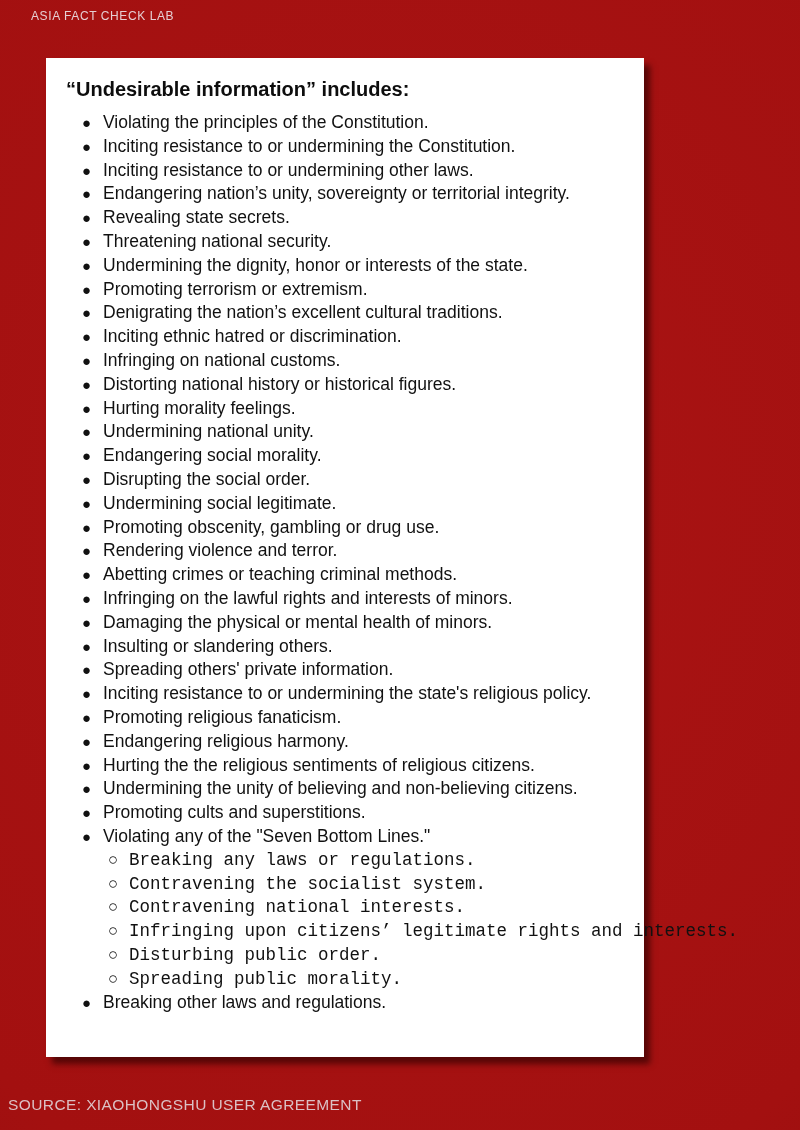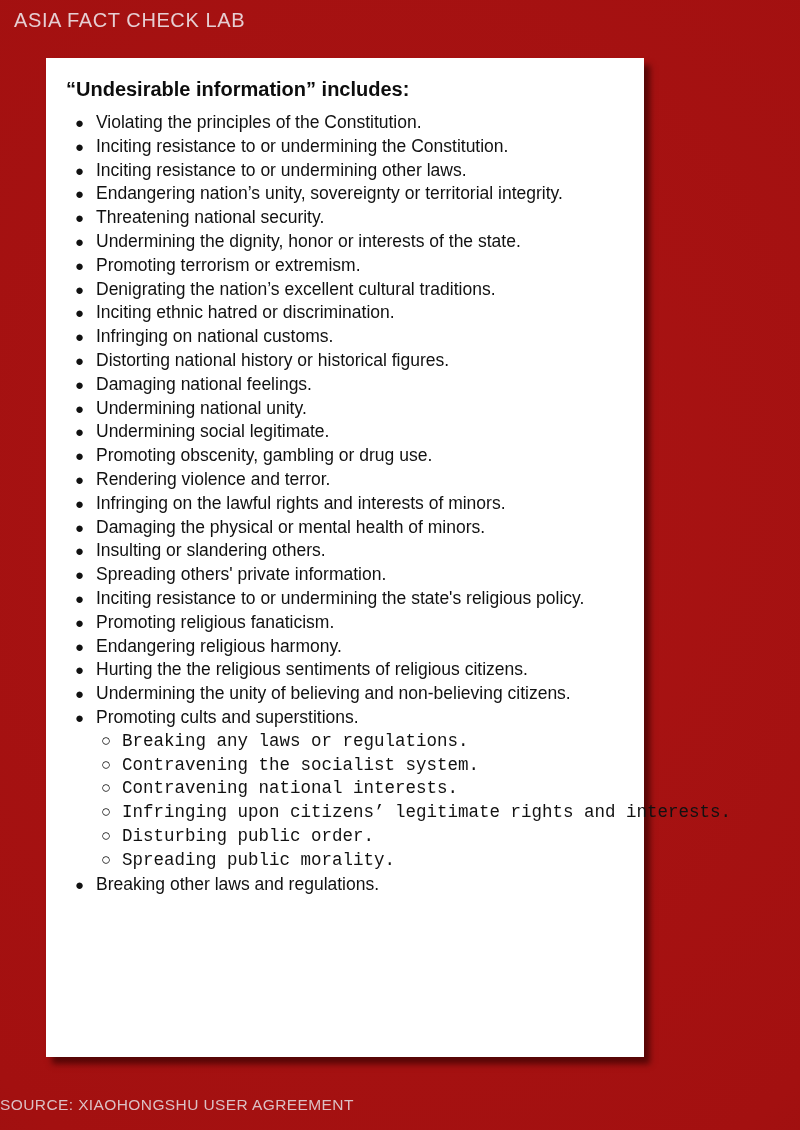--- a/index.html
+++ b/index.html
@@ -6,86 +6,91 @@
   body {
     width: 800px; height: 1130px;
     position: relative;
     overflow: hidden;
     font-family: "Liberation Sans", sans-serif;
     background-color: #a31010;
     background-image: radial-gradient(140% 120% at 50% 45%,
       #aa1414 0%, #a31010 55%, #8e0e0e 85%, #700a0a 100%);
   }
   .brand {
-    position: absolute; top: 9px; left: 14px;
-    color: #e6ced2; font-size: 20px; letter-spacing: 0.6px;
+    position: absolute; top: 9px; left: 31px;
+    color: #e6ced2; font-size: 12px; letter-spacing: 0.6px;
     font-weight: 400;
   }
   .card {
     position: absolute; left: 46px; top: 58px;
     width: 598px; height: 999px;
     box-sizing: border-box;
     background: #ffffff;
     box-shadow: 6px 7px 6px rgba(45, 2, 2, 0.65);
     padding: 20px 18px 0 20px;
   }
   .title {
     margin: 0 0 10px 0;
     font-size: 20px; font-weight: bold; color: #0d0d0d;
   }
-  ul.list { list-style: none; margin: 1px; padding: 0 0 0 8px; }
+  ul.list { list-style: none; margin: 8px; padding: 0 0 0 8px; }
   ul.sublist { list-style: none; margin: 0; padding: 0 0 0 26px; font-family: Liberation Mono, monospace; }
   li.item {
     font-size: 17.5px; line-height: 23.8px; color: #111111;
     white-space: nowrap;
   }
   .bullet {
     display: inline-block; width: 15px; margin-right: 6px;
     font-size: 15px; text-align: left; color: #111111;
   }
   .bullet.open { font-size: 16.5px; }
   .source {
-    position: absolute; left: 0; top: 1096px;
+    position: absolute; left: 8px; top: 1096px;
     color: #dcc0c4; font-size: 15.5px; letter-spacing: 0.4px;
   }
 </style>
 </head>
 <body>
 
 <div class="brand">ASIA FACT CHECK LAB</div>
 
 <div class="card">
   <h1 class="title">“Undesirable information” includes:</h1>
   <ul class="list" id="list-root">
       <li class="item"><span class="bullet">●</span><span>Violating the principles of the Constitution.</span></li>
       <li class="item"><span class="bullet">●</span><span>Inciting resistance to or undermining the Constitution.</span></li>
       <li class="item"><span class="bullet">●</span><span>Inciting resistance to or undermining other laws.</span></li>
       <li class="item"><span class="bullet">●</span><span>Endangering nation’s unity, sovereignty or territorial integrity.</span></li>
+      <li class="item"><span class="bullet">●</span><span>Revealing state secrets.</span></li>
       <li class="item"><span class="bullet">●</span><span>Threatening national security.</span></li>
       <li class="item"><span class="bullet">●</span><span>Undermining the dignity, honor or interests of the state.</span></li>
       <li class="item"><span class="bullet">●</span><span>Promoting terrorism or extremism.</span></li>
       <li class="item"><span class="bullet">●</span><span>Denigrating the nation’s excellent cultural traditions.</span></li>
       <li class="item"><span class="bullet">●</span><span>Inciting ethnic hatred or discrimination.</span></li>
       <li class="item"><span class="bullet">●</span><span>Infringing on national customs.</span></li>
       <li class="item"><span class="bullet">●</span><span>Distorting national history or historical figures.</span></li>
-      <li class="item"><span class="bullet">●</span><span>Damaging national feelings.</span></li>
+      <li class="item"><span class="bullet">●</span><span>Hurting morality feelings.</span></li>
       <li class="item"><span class="bullet">●</span><span>Undermining national unity.</span></li>
+      <li class="item"><span class="bullet">●</span><span>Endangering social morality.</span></li>
+      <li class="item"><span class="bullet">●</span><span>Disrupting the social order.</span></li>
       <li class="item"><span class="bullet">●</span><span>Undermining social legitimate.</span></li>
       <li class="item"><span class="bullet">●</span><span>Promoting obscenity, gambling or drug use.</span></li>
       <li class="item"><span class="bullet">●</span><span>Rendering violence and terror.</span></li>
+      <li class="item"><span class="bullet">●</span><span>Abetting crimes or teaching criminal methods.</span></li>
       <li class="item"><span class="bullet">●</span><span>Infringing on the lawful rights and interests of minors.</span></li>
       <li class="item"><span class="bullet">●</span><span>Damaging the physical or mental health of minors.</span></li>
       <li class="item"><span class="bullet">●</span><span>Insulting or slandering others.</span></li>
       <li class="item"><span class="bullet">●</span><span>Spreading others' private information.</span></li>
       <li class="item"><span class="bullet">●</span><span>Inciting resistance to or undermining the state's religious policy.</span></li>
       <li class="item"><span class="bullet">●</span><span>Promoting religious fanaticism.</span></li>
       <li class="item"><span class="bullet">●</span><span>Endangering religious harmony.</span></li>
       <li class="item"><span class="bullet">●</span><span>Hurting the the religious sentiments of religious citizens.</span></li>
       <li class="item"><span class="bullet">●</span><span>Undermining the unity of believing and non-believing citizens.</span></li>
       <li class="item"><span class="bullet">●</span><span>Promoting cults and superstitions.</span></li>
+      <li class="item"><span class="bullet">●</span><span>Violating any of the "Seven Bottom Lines."</span></li>
       <ul class="sublist">
         <li class="item sub"><span class="bullet open">○</span><span>Breaking any laws or regulations.</span></li>
         <li class="item sub"><span class="bullet open">○</span><span>Contravening the socialist system.</span></li>
         <li class="item sub"><span class="bullet open">○</span><span>Contravening national interests.</span></li>
         <li class="item sub"><span class="bullet open">○</span><span>Infringing upon citizens’ legitimate rights and interests.</span></li>
         <li class="item sub"><span class="bullet open">○</span><span>Disturbing public order.</span></li>
         <li class="item sub"><span class="bullet open">○</span><span>Spreading public morality.</span></li>
       </ul>
       <li class="item"><span class="bullet">●</span><span>Breaking other laws and regulations.</span></li>
     </ul>

